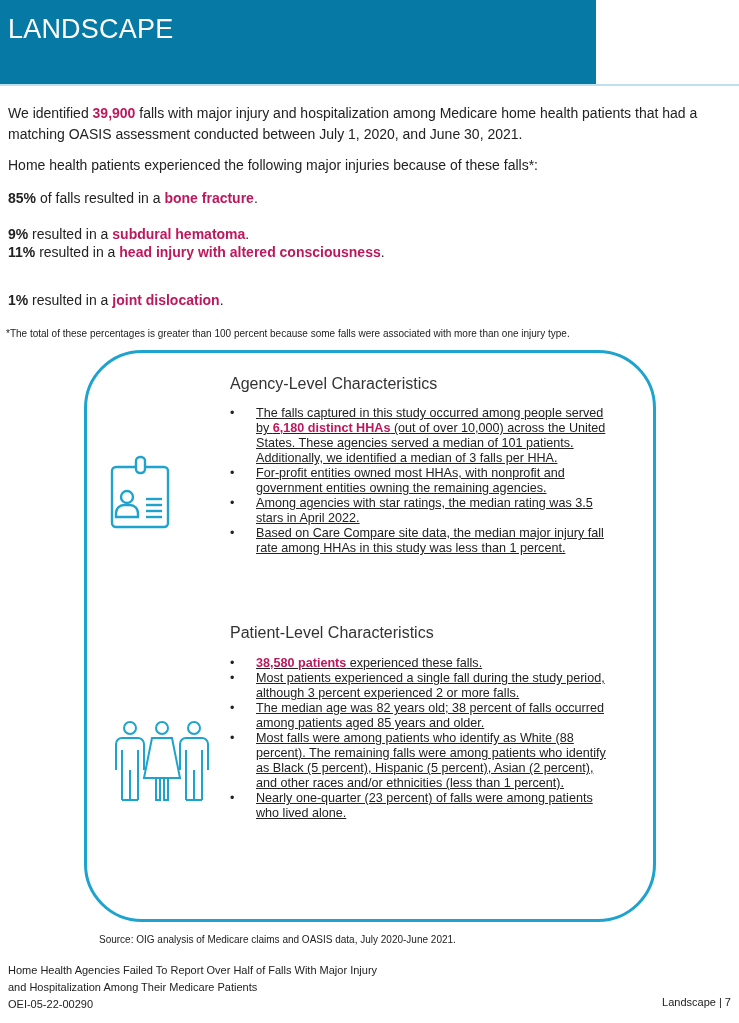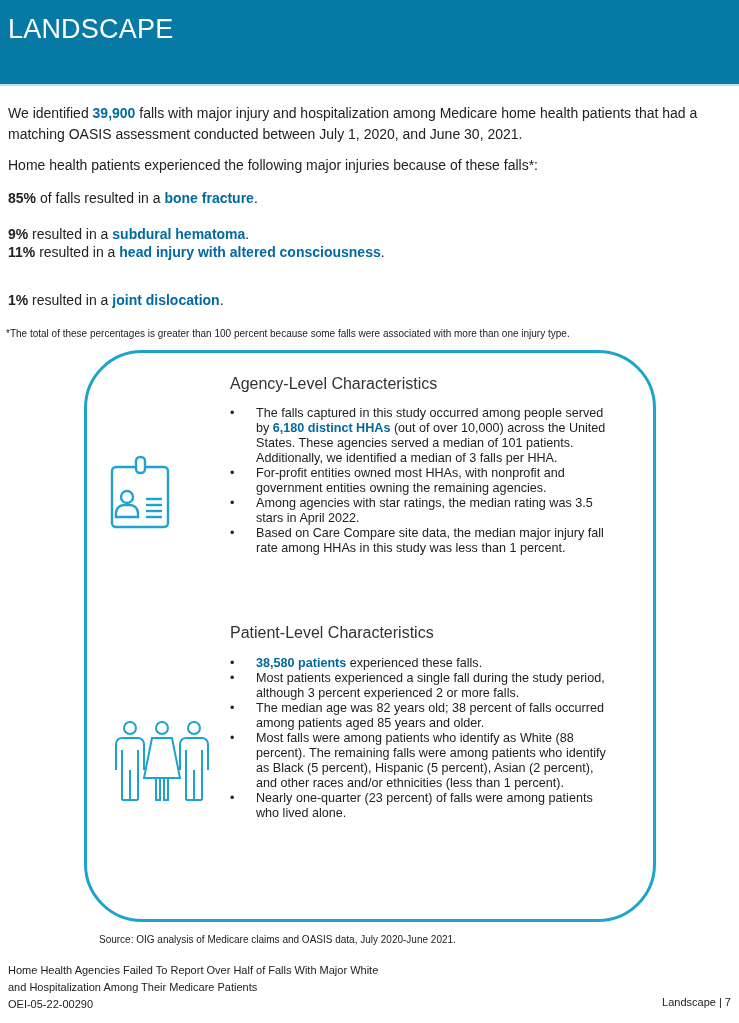--- a/index.html
+++ b/index.html
@@ -1,30 +1,30 @@
 <!DOCTYPE html>
 <html><head>
 <meta charset="utf-8">
 <style>
   html, body { margin: 0; padding: 0; background: #ffffff; }
   body { width: 739px; height: 1023px; position: relative; overflow: hidden;
          font-family: "Liberation Sans", sans-serif; color: #222; }
-  .banner { position: absolute; left: 0; top: 0; width: 739px; height: 84px; background: #067aa5; }
+  .banner { position: absolute; left: 0; top: 0; width: 596px; height: 84px; background: #067aa5; }
   .banner-title { position: absolute; left: 8px; top: 14px; color: #fff; font-size: 27px; letter-spacing: 0.2px; }
   .banner-line { position: absolute; left: 0; top: 84px; width: 739px; height: 2px; background: #bfe0ef; }
   .intro { position: absolute; left: 8px; top: 103px; width: 725px; font-size: 14px; line-height: 21px; }
   .para { position: absolute; left: 8px; font-size: 14px; }
-  .orange { color: #0369a1; font-weight: bold; }
+  .orange { color: #be185d; font-weight: bold; }
   .bold { font-weight: bold; text-align: center; }
   .footnote { position: absolute; left: 6px; top: 328px; font-size: 10px; color: #222; }
   .box { position: absolute; left: 84px; top: 350px; width: 572px; height: 572px;
          border: 3px solid #1ea3cf; border-radius: 58px; box-sizing: border-box; }
   .section-title { position: absolute; left: 230px; font-size: 16px; color: #333; }
   .bullets { position: absolute; left: 230px; width: 380px; font-size: 12.6px; line-height: 15px; color: #222; margin: 0; padding: 0; list-style: none; }
-  .bullets li { position: relative; padding-left: 26px; }
+  .bullets li { position: relative; padding-left: 26px; text-decoration: underline; }
   .bullets li::before { content: "•"; position: absolute; left: 0; top: 0; }
   .icon { position: absolute; }
   .source { position: absolute; left: 99px; top: 934px; font-size: 10px; color: #222; }
   .footer-left { position: absolute; left: 8px; top: 962px; font-size: 11px; line-height: 17px; color: #222; }
   .footer-right { position: absolute; right: 8px; top: 996px; font-size: 11px; color: #222; }
 </style>
 </head>
 <body>
 
 <div class="banner">
@@ -95,17 +95,17 @@
     <path d="M44 58 V80 h4 V58 M52 58 V80 h4 V58"></path>
     <circle cx="82" cy="8" r="6"></circle>
     <path d="M68 50 V24 a6 6 0 0 1 6 -6 h16 a6 6 0 0 1 6 6 V50"></path>
     <path d="M74 30 V80 M82 50 V80 M90 30 V80 M74 80 h8 M82 80 h8"></path>
   </g>
 </svg>
 
 <div class="source">Source: OIG analysis of Medicare claims and OASIS data, July 2020-June 2021.</div>
 
 <div class="footer-left">
-  <div>Home Health Agencies Failed To Report Over Half of Falls With Major White</div>
+  <div>Home Health Agencies Failed To Report Over Half of Falls With Major Injury</div>
   <div>and Hospitalization Among Their Medicare Patients</div>
   <div>OEI-05-22-00290</div>
 </div>
 <div class="footer-right">Landscape | 7</div>
 
 </body></html>

